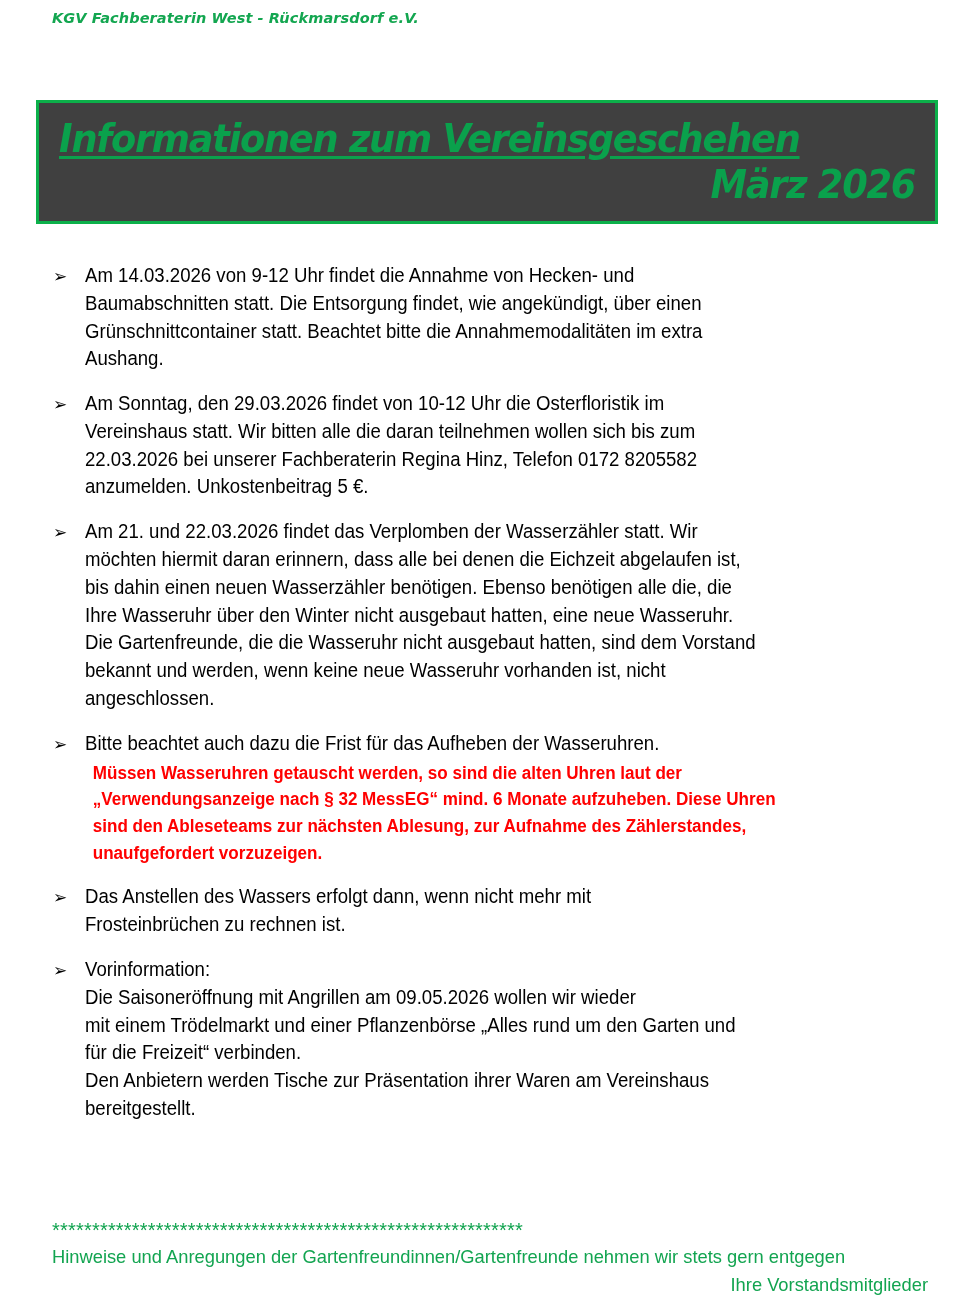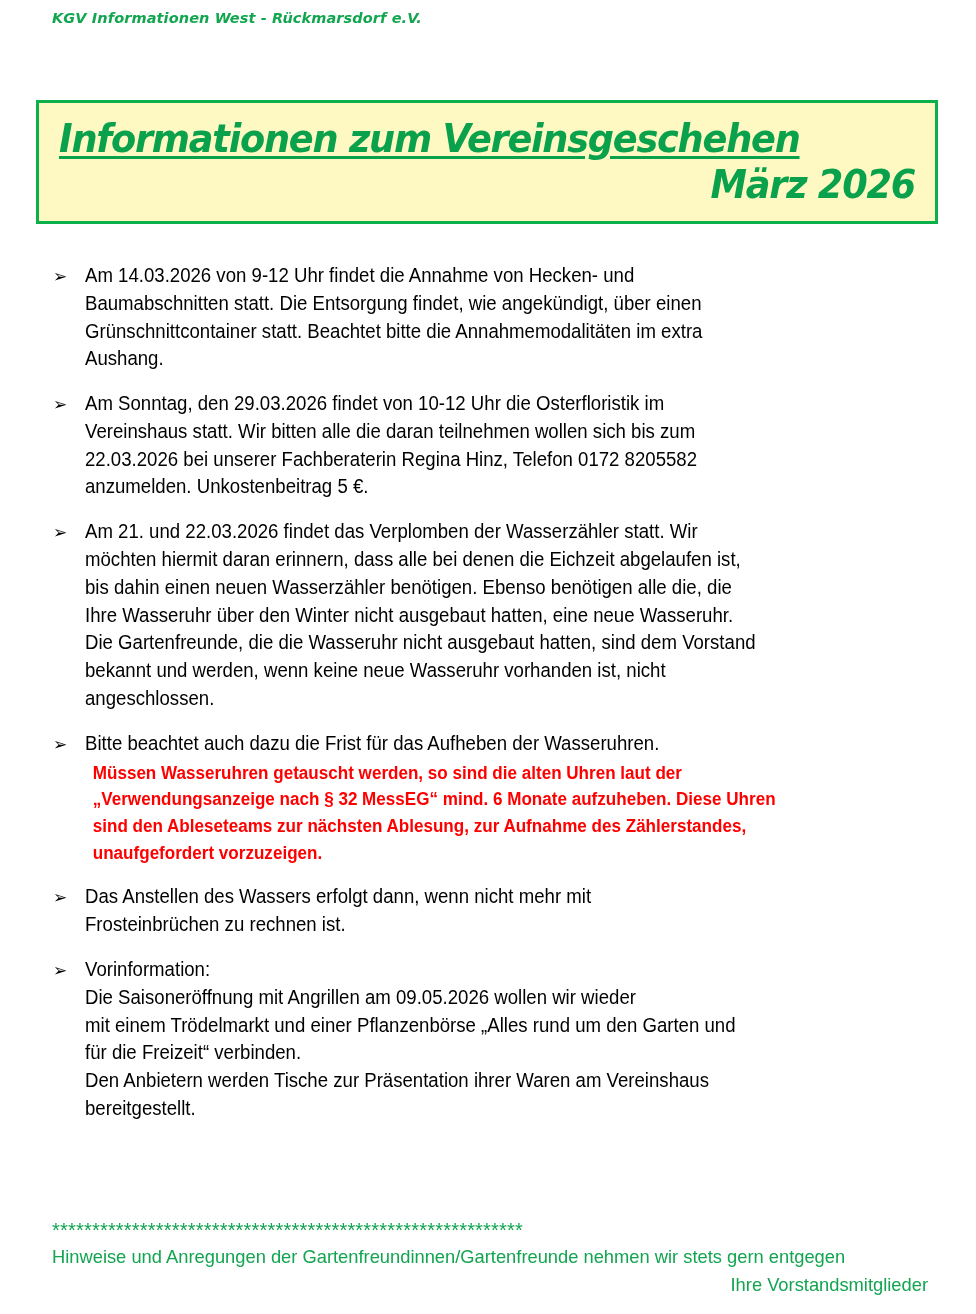--- a/index.html
+++ b/index.html
@@ -38,21 +38,21 @@
 
   
   .title-box {
     position: absolute;
     left: 36px;
     top: 100px;
     width: 902px;
     height: 124px;
     box-sizing: border-box;
     border: 3px solid #0CB04A;
-    background: #fef9c3;
+    background: #404040;
   }
   .title-inner {
     position: absolute;
     left: 20px;
     right: 20px;
     top: 14px;
   }
   .title-line1 {
     font-family: "DejaVu Sans", sans-serif;
     font-size: 39px;
@@ -161,21 +161,21 @@
   .footer-line.right {
     text-align: right;
     transform-origin: right top;
   }
 </style>
 </head>
 <body>
 
 <div class="page">
 
-  <div class="org-header">KGV Informationen West - Rückmarsdorf e.V.</div>
+  <div class="org-header">KGV Fachberaterin West - Rückmarsdorf e.V.</div>
 
   <div class="title-box">
     <div class="title-inner">
       <div class="title-line1">Informationen zum Vereinsgeschehen</div>
       <div class="title-line2">März 2026</div>
     </div>
   </div>
 
   <div class="body-list">
       <div class="bullet-item">

